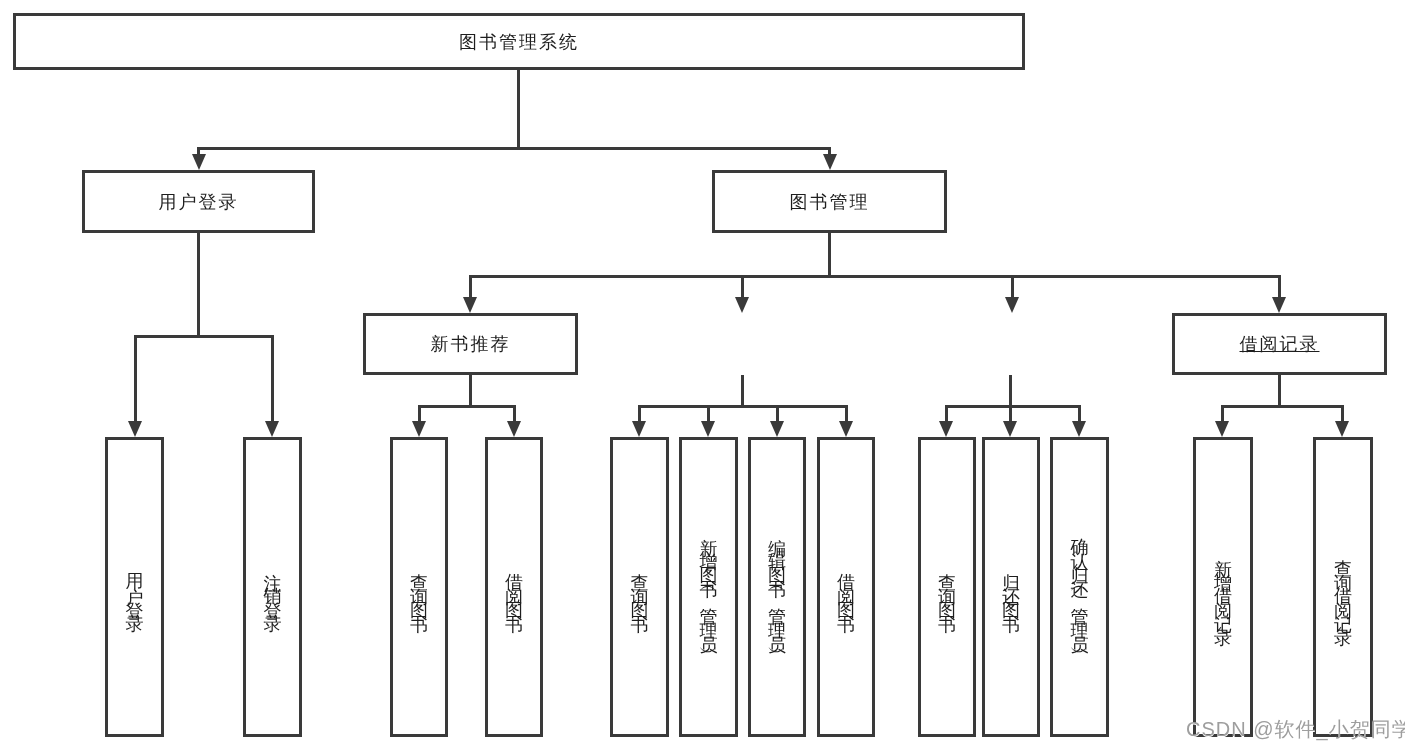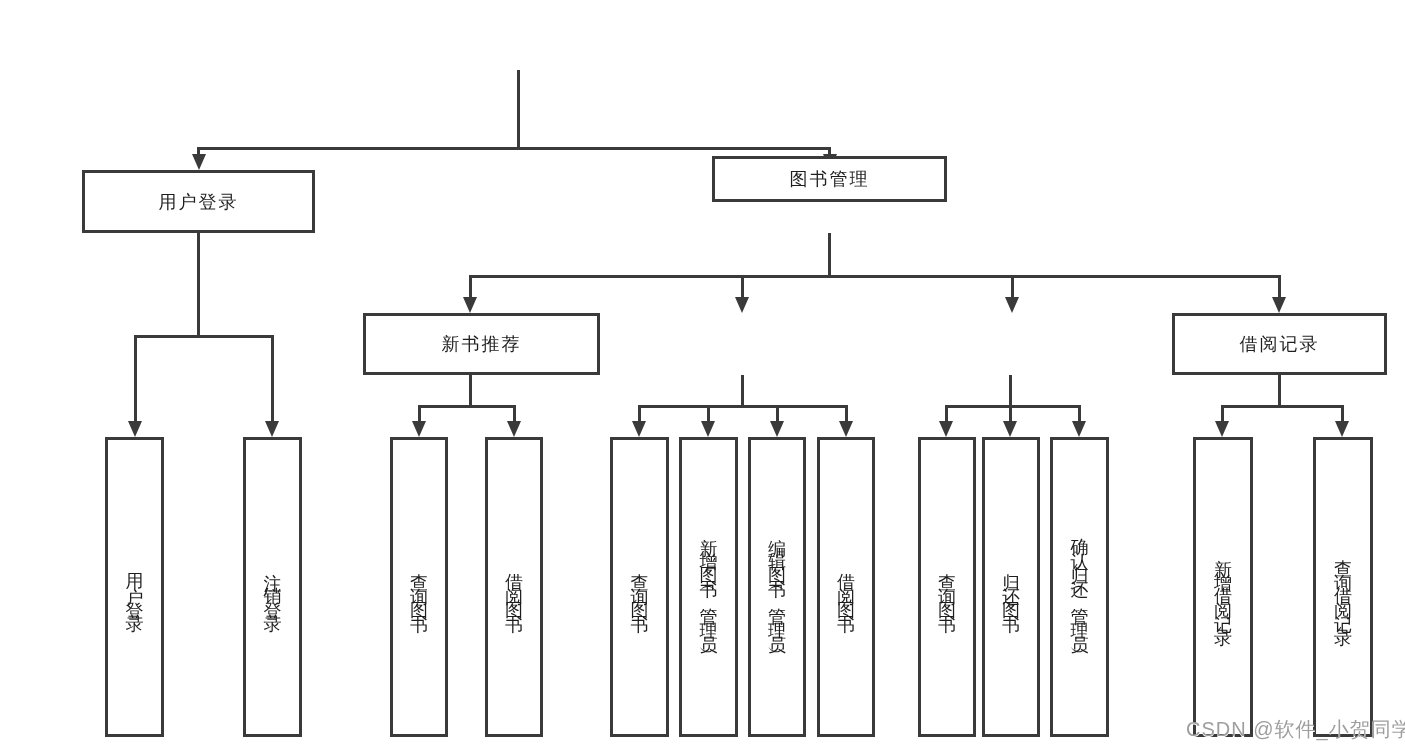--- a/index.html
+++ b/index.html
@@ -49,32 +49,35 @@
     white-space:nowrap;
     z-index:5;
     text-shadow:0 1px 0 #ffffff;
   }
 </style>
 </head>
 <body>
 
 <div id="canvas">
 
+  <div class="box hbox" style="left:13px;top:13px;width:1012px;height:57px;">
+    <span>图书管理系统</span>
+  </div>
 
   <div class="vl" style="left:517px;top:70px;height:77px;"></div>
   <div class="hl" style="left:197px;top:147px;width:634px;"></div>
   <div class="vl" style="left:197px;top:147px;height:10px;"></div>
   <div class="vl" style="left:828px;top:147px;height:10px;"></div>
   <div class="ar" style="left:192px;top:154px;"></div>
   <div class="ar" style="left:823px;top:154px;"></div>
 
   <div class="box hbox" style="left:82px;top:170px;width:233px;height:63px;">
     <span>用户登录</span>
   </div>
-  <div class="box hbox" style="left:712px;top:156px;width:235px;height:46px;">
+  <div class="box hbox" style="left:712px;top:170px;width:235px;height:63px;">
     <span>图书管理</span>
   </div>
 
   <div class="vl" style="left:197px;top:233px;height:102px;"></div>
   <div class="hl" style="left:134px;top:335px;width:140px;"></div>
   <div class="vl" style="left:134px;top:335px;height:88px;"></div>
   <div class="vl" style="left:271px;top:335px;height:88px;"></div>
   <div class="ar" style="left:128px;top:421px;"></div>
   <div class="ar" style="left:265px;top:421px;"></div>
 
@@ -82,24 +85,24 @@
   <div class="hl" style="left:469px;top:275px;width:812px;"></div>
   <div class="vl" style="left:469px;top:275px;height:24px;"></div>
   <div class="vl" style="left:741px;top:275px;height:24px;"></div>
   <div class="vl" style="left:1011px;top:275px;height:24px;"></div>
   <div class="vl" style="left:1278px;top:275px;height:24px;"></div>
   <div class="ar" style="left:463px;top:297px;"></div>
   <div class="ar" style="left:735px;top:297px;"></div>
   <div class="ar" style="left:1005px;top:297px;"></div>
   <div class="ar" style="left:1272px;top:297px;"></div>
 
-  <div class="box hbox" style="left:363px;top:313px;width:237px;height:62px;">
+  <div class="box hbox" style="left:363px;top:313px;width:215px;height:62px;">
     <span>新书推荐</span>
   </div>
-  <div class="box hbox" style="left:1172px;top:313px;width:215px;height:62px;">
+  <div class="box hbox" style="left:1172px;top:313px;width:215px;height:62px;text-decoration:underline;">
     <span>借阅记录</span>
   </div>
 
   <div class="vl" style="left:469px;top:375px;height:30px;"></div>
   <div class="hl" style="left:418px;top:405px;width:98px;"></div>
   <div class="vl" style="left:418px;top:405px;height:17px;"></div>
   <div class="vl" style="left:513px;top:405px;height:17px;"></div>
   <div class="ar" style="left:412px;top:421px;"></div>
   <div class="ar" style="left:507px;top:421px;"></div>
 

